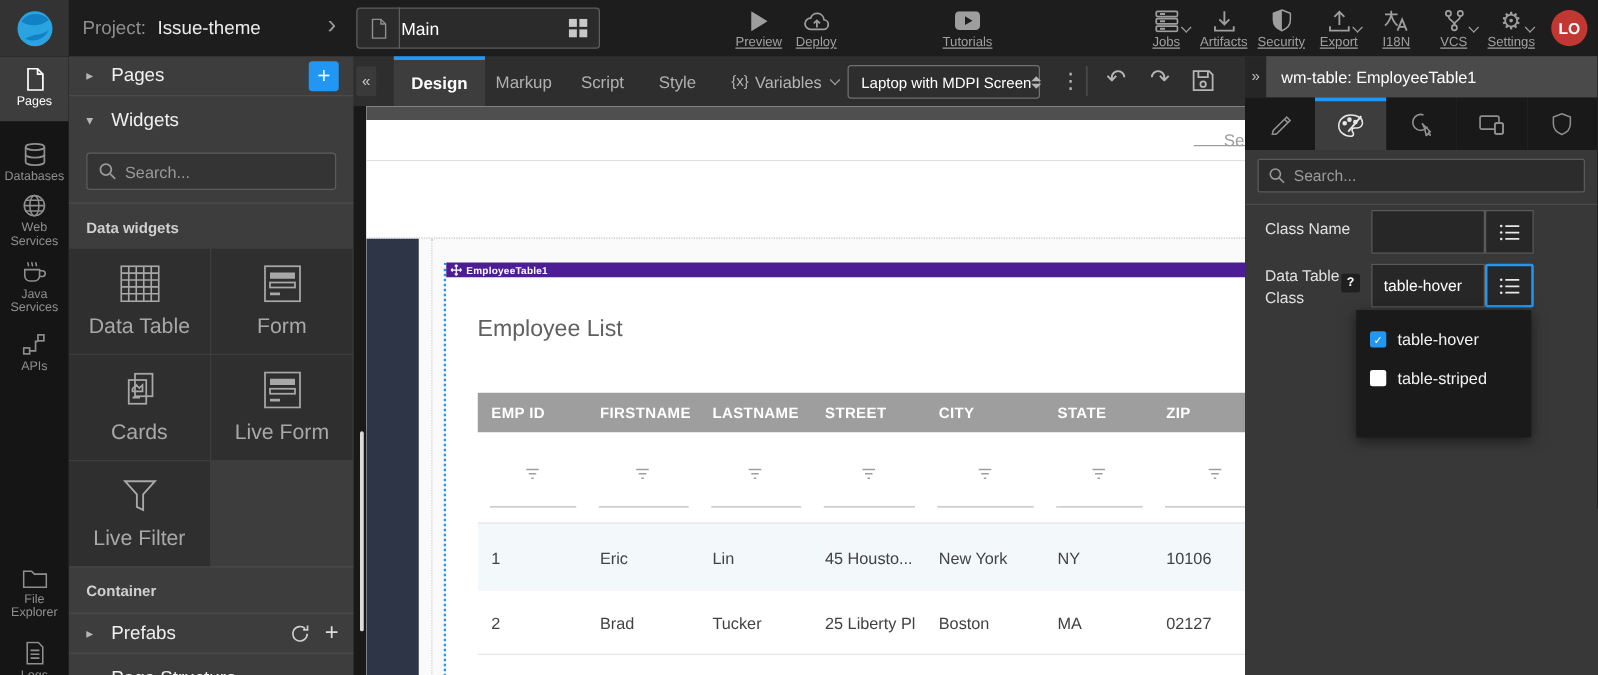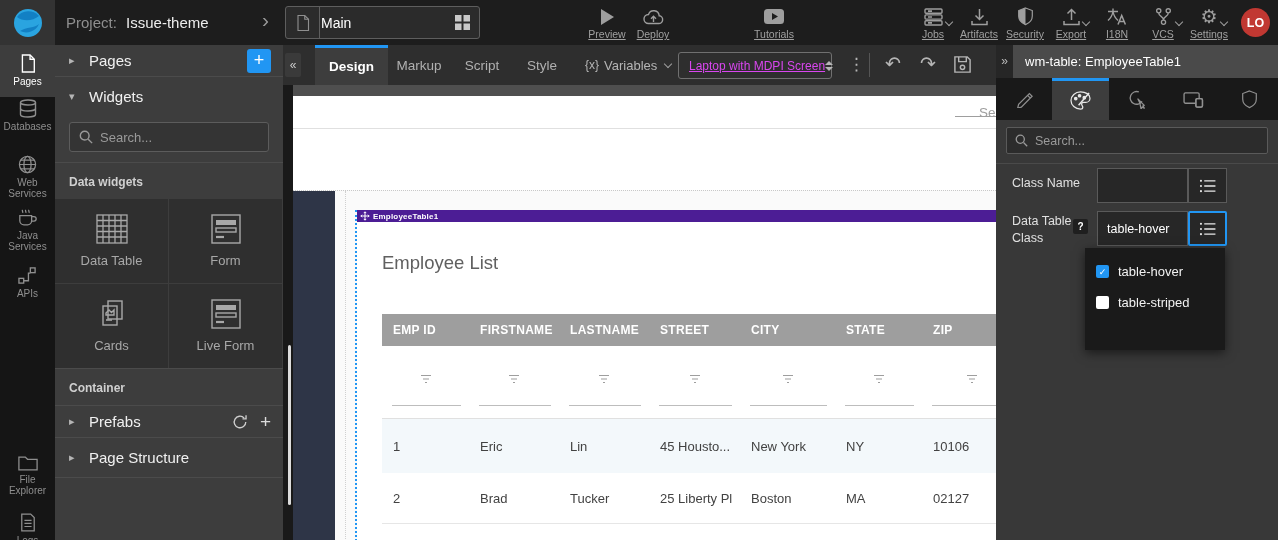--- a/index.html
+++ b/index.html
@@ -57,21 +57,21 @@
   .lp-search svg { margin:0 7px 0 9px; }
   .lp-search input { background:transparent; border:none; outline:none; color:#ddd;
                      font-size:13px; width:160px; font-family:"Liberation Sans",sans-serif; }
   .lp-search input::placeholder { color:#9a9a9a; }
   .lp-section { padding:12px 14px 10px 14px; font-size:12px; font-weight:bold; color:#d0d0d0;
                 border-top:1px solid #4b4b4b; }
   .tile-grid { display:grid; grid-template-columns:113px 113px; grid-auto-rows:84px; gap:1px;
                background:#3d3d3d; }
   .tile { background:#2f2f2f; display:flex; flex-direction:column; align-items:center;
           justify-content:center; color:#a8a8a8; cursor:pointer; }
-  .tile .tlbl { font-size:13px; margin-top:9px; }
+  .tile .tlbl { font-size:17px; margin-top:9px; }
   .lp-right-icons { display:flex; align-items:center; margin-right:12px; color:#cfcfcf; }
   .lp-right-icons .rplus { font-size:19px; margin-left:12px; color:#dcdcdc; }
   .lp-scrollbar { position:absolute; left:288px; top:345px; width:3px; height:160px;
                   background:#dcdcdc; border-radius:2px; z-index:5; }
   .gutter { position:absolute; left:283px; top:85px; width:10px; height:455px; background:#191919; }
 
   
   .canvas-toolbar { position:absolute; left:283px; top:45px; width:713px; height:40px;
                     background:#2e2e2e; }
   .ct-collapse { position:absolute; left:2px; top:8px; width:16px; height:24px; background:#3a3a3a;
@@ -81,21 +81,21 @@
             color:#b0b0b0; font-size:13.5px; cursor:pointer; }
   .ct-tab.design { width:73px; background:#3d3d3d; border-top:3px solid #2196f3; color:#fff; font-weight:bold; }
   .ct-tab.markup { width:62px; } .ct-tab.script { width:64px; } .ct-tab.style { width:56px; }
   .ct-vars { position:absolute; left:302px; top:0; height:40px; display:flex; align-items:center;
              color:#b5b5b5; cursor:pointer; }
   .ct-vars .vx { font-size:12px; margin-right:5px; }
   .ct-vars .vl { font-size:13px; }
   .ct-vars .cv { position:static; margin-left:8px; margin-top:-3px; }
   .ct-device { position:absolute; left:395px; top:7px; width:154px; height:27px;
                border:1px solid #707070; border-radius:3px; display:flex; align-items:center; cursor:pointer; }
-  .ct-device .dlbl { color:#d946ef; font-size:12px; margin-left:10px; flex:1; white-space:nowrap;text-decoration:underline; }
+  .ct-device .dlbl { color:#ffffff; font-size:12px; margin-left:10px; flex:1; white-space:nowrap; }
   .ct-device .arrows { margin-right:7px; display:flex; flex-direction:column; gap:2px; }
   .tri-up   { width:0; height:0; border-left:4px solid transparent; border-right:4px solid transparent;
               border-bottom:4px solid #b5b5b5; }
   .tri-down { width:0; height:0; border-left:4px solid transparent; border-right:4px solid transparent;
               border-top:4px solid #b5b5b5; }
   .ct-kebab { position:absolute; left:565px; top:0; height:40px; line-height:40px; color:#b5b5b5;
               font-size:17px; cursor:pointer; }
   .ct-sep { position:absolute; left:586px; top:8px; width:1px; height:24px; background:#555; }
   .ct-undo, .ct-redo { position:absolute; top:0; height:40px; line-height:38px; color:#b5b5b5;
                        font-size:19px; cursor:pointer; }
@@ -302,21 +302,21 @@
   </header>
 
   <nav class="left-rail">
     <div class="rail-item active" style="top:0">
       <svg width="17" height="19" viewBox="0 0 20 22" fill="none" stroke="currentColor" stroke-width="1.6">
           <path d="M4 1h9l5 5v15H4z"></path>
           <path d="M13 1v5h5"></path>
         </svg>
       <span class="rlbl">Pages</span>
     </div>
-    <div class="rail-item" style="top:46px">
+    <div class="rail-item" style="top:61px">
       <svg width="18" height="19" viewBox="0 0 18 19" fill="none" stroke="currentColor" stroke-width="1.4">
           <ellipse cx="9" cy="3.5" rx="7.5" ry="2.5"></ellipse>
           <path d="M1.5 3.5v12c0 1.4 3.4 2.5 7.5 2.5s7.5-1.1 7.5-2.5v-12"></path>
           <path d="M1.5 9.5c0 1.4 3.4 2.5 7.5 2.5s7.5-1.1 7.5-2.5"></path>
         </svg>
       <span class="rlbl">Databases</span>
     </div>
     <div class="rail-item" style="top:107px">
       <svg width="19" height="19" viewBox="0 0 20 20" fill="none" stroke="currentColor" stroke-width="1.3">
           <circle cx="10" cy="10" r="8.5"></circle>
@@ -401,20 +401,26 @@
         <span class="tlbl">Cards</span>
       </div>
       <div class="tile">
         <svg width="30" height="30" viewBox="0 0 30 30" fill="none" stroke="currentColor" stroke-width="1.4">
             <rect x="1" y="1" width="28" height="28"></rect>
             <rect x="5" y="6" width="20" height="5" fill="currentColor" stroke="none"></rect>
             <rect x="5" y="14" width="20" height="4"></rect>
             <path d="M5 23h8" stroke-width="2.2"></path>
           </svg>
         <span class="tlbl">Live Form</span>
+      </div>
+      <div class="tile">
+        <svg width="30" height="30" viewBox="0 0 30 30" fill="none" stroke="currentColor" stroke-width="1.5">
+            <path d="M3 3h24l-9.5 10.5V26l-5-2.5V13.5z"></path>
+          </svg>
+        <span class="tlbl">Live Filter</span>
       </div>
     </div>
     <div class="lp-section">Container</div>
     <div class="lp-row" style="border-top:1px solid #4b4b4b;height:33px">
       <span class="lp-caret">▸</span>
       <span class="lp-label">Prefabs</span>
       <span class="lp-right-icons">
         <svg width="16" height="16" viewBox="0 0 18 18" fill="none" stroke="currentColor" stroke-width="1.5">
             <path d="M15.5 9a6.5 6.5 0 11-1.9-4.6"></path>
             <path d="M15.8 1.5v4h-4"></path>

